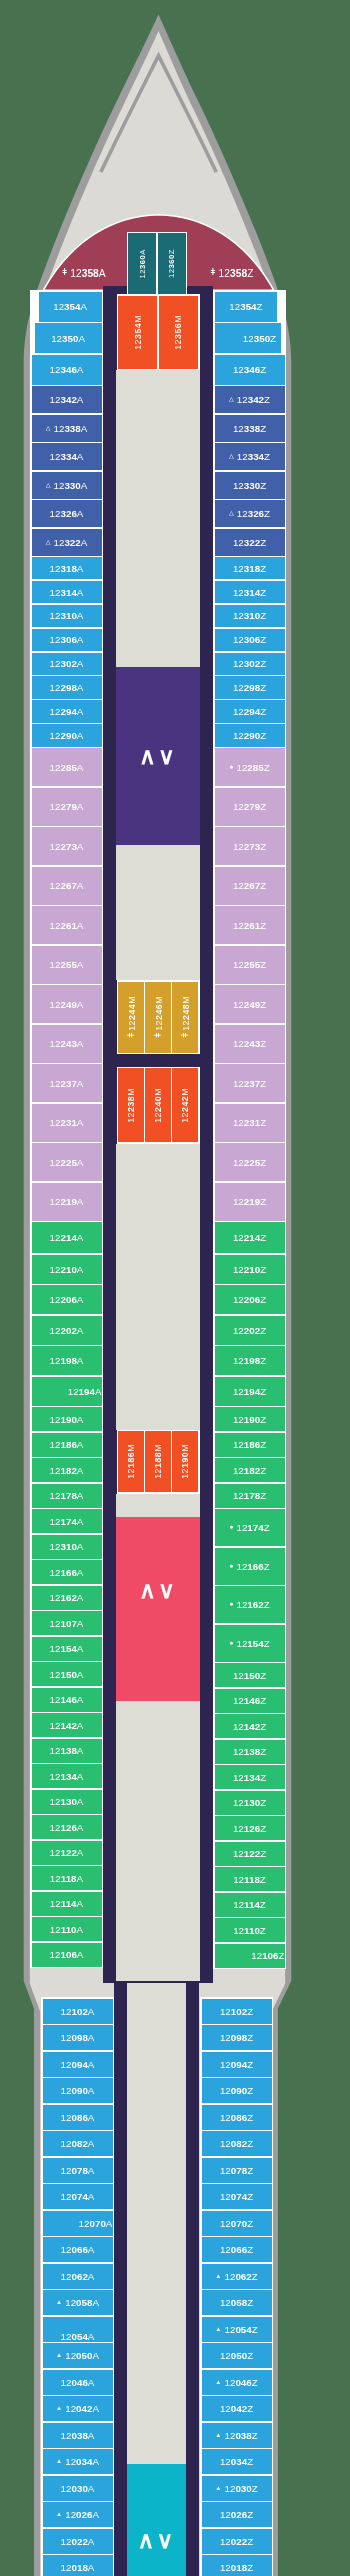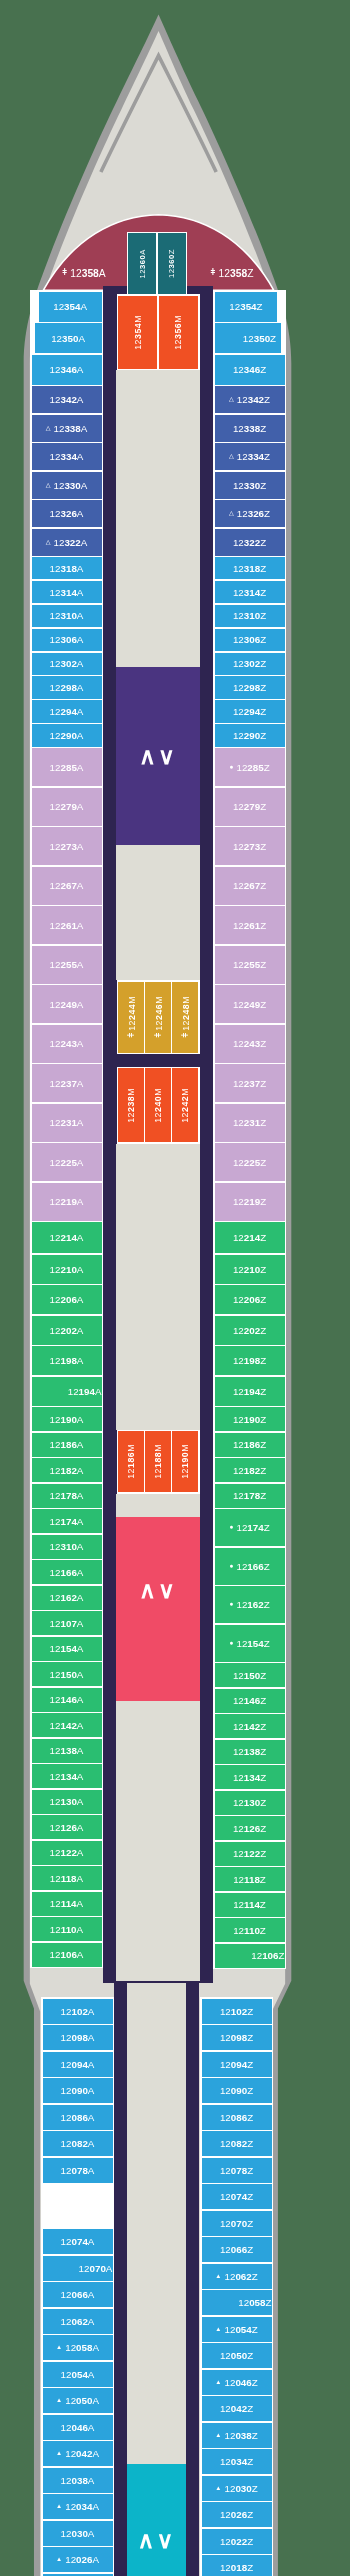--- a/index.html
+++ b/index.html
@@ -514,37 +514,37 @@
       </div>
       <div class="cabin" style="background: var(--light_blue); height: 25px;">
         <span class="num"><span class="p">12</span><span class="m">086</span><span class="s">A</span></span>
       </div>
       <div class="cabin" style="background: var(--light_blue); height: 25px;">
         <span class="num"><span class="p">12</span><span class="m">082</span><span class="s">A</span></span>
       </div>
       <div class="cabin" style="background: var(--light_blue); height: 25px;">
         <span class="num"><span class="p">12</span><span class="m">078</span><span class="s">A</span></span>
       </div>
-      <div class="cabin" style="background: var(--light_blue); height: 25px; margin-top: 45px;">
+      <div class="cabin" style="background: var(--light_blue); height: 25px;">
         <span class="num"><span class="p">12</span><span class="m">074</span><span class="s">A</span></span>
       </div>
       <div class="cabin" style="background: var(--light_blue); height: 25px; padding-left: 36px;">
         <span class="num"><span class="p">12</span><span class="m">070</span><span class="s">A</span></span>
       </div>
       <div class="cabin" style="background: var(--light_blue); height: 25px;">
         <span class="num"><span class="p">12</span><span class="m">066</span><span class="s">A</span></span>
       </div>
       <div class="cabin" style="background: var(--light_blue); height: 25px;">
         <span class="num"><span class="p">12</span><span class="m">062</span><span class="s">A</span></span>
       </div>
       <div class="cabin" style="background: var(--light_blue); height: 25px;">
         <span class="sym sym-tri">▲</span>
         <span class="num"><span class="p">12</span><span class="m">058</span><span class="s">A</span></span>
       </div>
-      <div class="cabin" style="background: var(--light_blue); height: 25px;">
+      <div class="cabin" style="background: var(--light_blue); height: 25px; align-items: flex-end;">
         <span class="num"><span class="p">12</span><span class="m">054</span><span class="s">A</span></span>
       </div>
       <div class="cabin" style="background: var(--light_blue); height: 25px;">
         <span class="sym sym-tri">▲</span>
         <span class="num"><span class="p">12</span><span class="m">050</span><span class="s">A</span></span>
       </div>
       <div class="cabin" style="background: var(--light_blue); height: 25px;">
         <span class="num"><span class="p">12</span><span class="m">046</span><span class="s">A</span></span>
       </div>
       <div class="cabin" style="background: var(--light_blue); height: 25px;">
@@ -600,21 +600,21 @@
       <div class="cabin" style="background: var(--light_blue); height: 25px;">
         <span class="num"><span class="p">12</span><span class="m">070</span><span class="s">Z</span></span>
       </div>
       <div class="cabin" style="background: var(--light_blue); height: 25px;">
         <span class="num"><span class="p">12</span><span class="m">066</span><span class="s">Z</span></span>
       </div>
       <div class="cabin" style="background: var(--light_blue); height: 25px;">
         <span class="sym sym-tri">▲</span>
         <span class="num"><span class="p">12</span><span class="m">062</span><span class="s">Z</span></span>
       </div>
-      <div class="cabin" style="background: var(--light_blue); height: 25px; justify-content: flex-end;">
+      <div class="cabin" style="background: var(--light_blue); height: 25px;">
         <span class="num"><span class="p">12</span><span class="m">058</span><span class="s">Z</span></span>
       </div>
       <div class="cabin" style="background: var(--light_blue); height: 25px;">
         <span class="sym sym-tri">▲</span>
         <span class="num"><span class="p">12</span><span class="m">054</span><span class="s">Z</span></span>
       </div>
       <div class="cabin" style="background: var(--light_blue); height: 25px;">
         <span class="num"><span class="p">12</span><span class="m">050</span><span class="s">Z</span></span>
       </div>
       <div class="cabin" style="background: var(--light_blue); height: 25px;">

